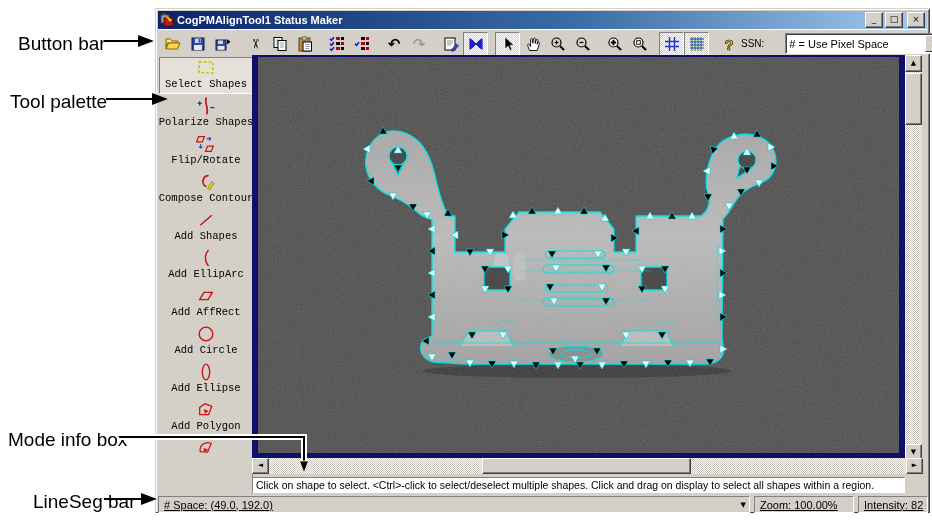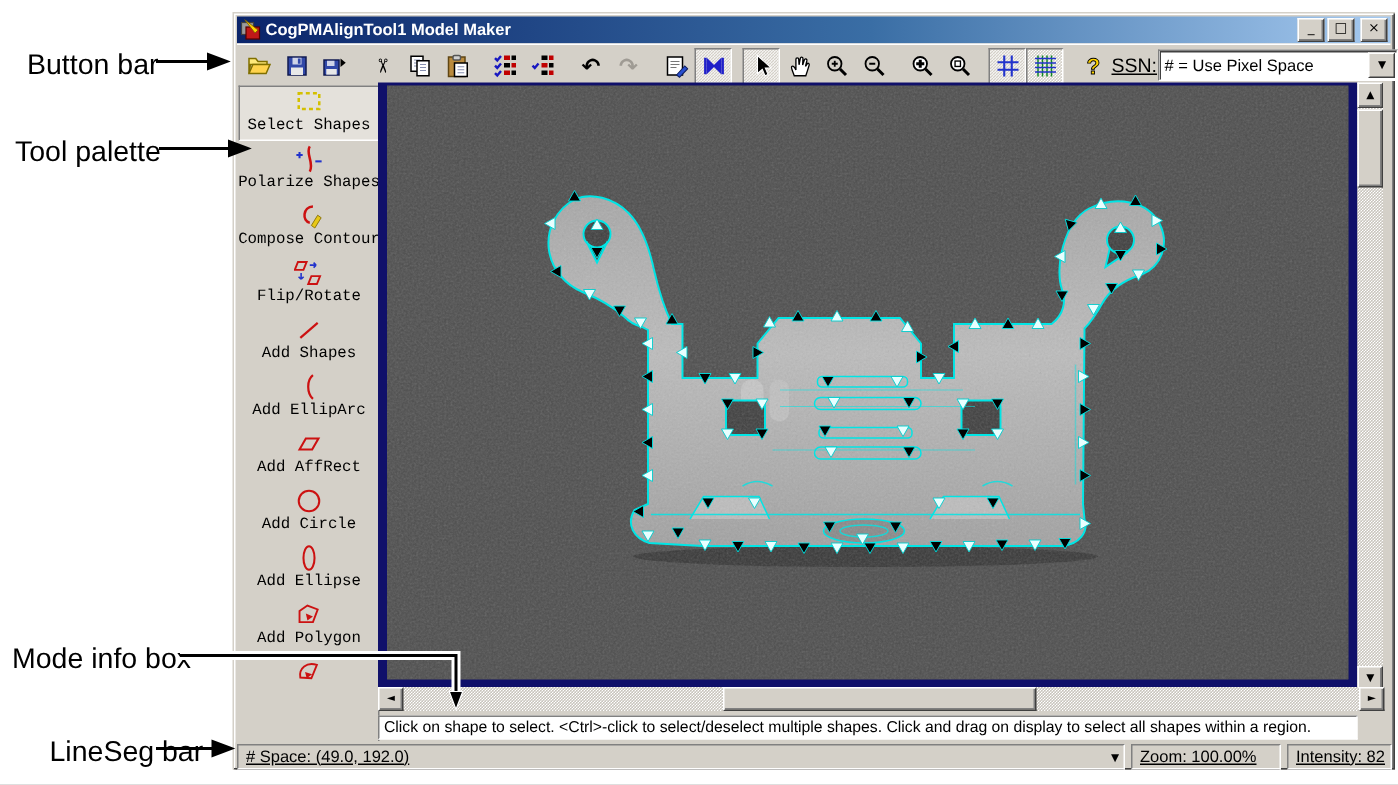--- a/index.html
+++ b/index.html
@@ -28,21 +28,21 @@
   .tb-btn{width:23px;height:22px;flex:0 0 auto;display:flex;align-items:center;justify-content:center;
           border:1px solid;border-color:#d4d0c8;}
   .tb-btn.gap{margin-left:7px;}
   .tb-btn.pressed{border-color:#808080 #fff #fff #808080;
      background-image:linear-gradient(45deg,#fff 25%,transparent 25%,transparent 75%,#fff 75%),
                       linear-gradient(45deg,#fff 25%,transparent 25%,transparent 75%,#fff 75%);
      background-size:2px 2px;background-position:0 0,1px 1px;}
   .tb-btn.disabled{opacity:.9;}
   .tb-btn svg{display:block;}
   #ssn-area{margin-left:auto;display:flex;align-items:center;margin-right:4px;}
-  #ssn-label{font-size:13px;color:#000;margin-right:1px;text-decoration:underline;}
+  #ssn-label{font-size:10px;color:#000;margin-right:21px;}
   #ssn-combo{width:158px;height:19px;background:#fff;border:1px solid;
              border-color:#808080 #fff #fff #808080;box-shadow:inset 1px 1px 0 #404040;
              display:flex;align-items:center;}
   #ssn-value{flex:1;font-size:11px;padding-left:3px;white-space:nowrap;overflow:hidden;}
   #ssn-drop{width:16px;height:15px;background:#d4d0c8;border:1px solid;
             border-color:#fff #404040 #404040 #fff;font-size:7px;text-align:center;line-height:14px;
             margin-right:1px;font-family:"DejaVu Sans",sans-serif;}
   
   #palette{position:absolute;left:3px;top:48px;width:94px;height:438px;background:#d4d0c8;
            border-right:1px solid #808080;overflow:hidden;}
@@ -95,21 +95,21 @@
   <div id="win">
 
     <div id="titlebar">
       <span style="width:14px;height:14px;">
         <svg width="14" height="14" viewBox="0 0 14 14">
           <rect x="1" y="2" width="8" height="8" fill="#9a9a9a" stroke="#404040" stroke-width="0.8"></rect>
           <rect x="4" y="5" width="9" height="8" fill="#c01818" stroke="#500" stroke-width="0.8"></rect>
           <path d="M3,0 L12,7 L10,9 Z" fill="#ffd400" stroke="#806000" stroke-width="0.6"></path>
         </svg>
       </span>
-      <span id="title-text">CogPMAlignTool1 Model Maker</span>
+      <span id="title-text">CogPMAlignTool1 Status Maker</span>
       <span class="cap-btn" id="btn-min">_</span>
       <span class="cap-btn" id="btn-max">□</span>
       <span class="cap-btn" id="btn-close">×</span>
     </div>
 
     <div id="toolbar">
       <span id="toolbar-buttons" style="display:flex;align-items:center;">
           <span class="tb-btn">
             <svg width="16" height="16" viewBox="0 0 16 16">
               <path d="M1,13 L1,3 h4.5 l1.5,2 h6 v2 h-11 z" fill="#ffe97a" stroke="#806f00"></path>
@@ -285,33 +285,33 @@
         <div class="pal-item">
           <div class="pal-icon"><svg width="20" height="20" viewBox="0 0 19 19">
               <path d="M1.5,7 h4 M3.5,5 v4" stroke="#2233cc" stroke-width="1.3"></path>
               <path d="M10,1.5 C7,6 13,12 10,17.5" fill="none" stroke="#cc1111" stroke-width="1.6"></path>
               <path d="M13.5,11 h4" stroke="#2233cc" stroke-width="1.3"></path>
             </svg></div>
           <div class="pal-label">Polarize Shapes</div>
         </div>
         <div class="pal-item">
           <div class="pal-icon"><svg width="20" height="20" viewBox="0 0 19 19">
-              <path d="M12,3.5 C5.5,3.5 5,13 10,13.7" fill="none" stroke="#cc1111" stroke-width="1.6"></path>
-              <path d="M11,15.5 l4,-6.5 l2.2,1.6 l-4,6.5 z" fill="#e8c816" stroke="#8a7208" stroke-width="0.6"></path>
-            </svg></div>
-          <div class="pal-label">Compose Contour</div>
-        </div>
-        <div class="pal-item">
-          <div class="pal-icon"><svg width="20" height="20" viewBox="0 0 19 19">
               <path d="M2.5,2.5 h5.5 l-2,5 h-5.5 z" fill="none" stroke="#cc1111" stroke-width="1.2"></path>
               <path d="M11,11.5 h5.5 l-2,5 h-5.5 z" fill="none" stroke="#cc1111" stroke-width="1.2"></path>
               <path d="M10,4.5 h4 m0,0 l-1.6,-1.6 m1.6,1.6 l-1.6,1.6" stroke="#2233cc" fill="none"></path>
               <path d="M4.5,9.5 v4 m0,0 l-1.6,-1.6 m1.6,1.6 l1.6,-1.6" stroke="#2233cc" fill="none"></path>
             </svg></div>
           <div class="pal-label">Flip/Rotate</div>
+        </div>
+        <div class="pal-item">
+          <div class="pal-icon"><svg width="20" height="20" viewBox="0 0 19 19">
+              <path d="M12,3.5 C5.5,3.5 5,13 10,13.7" fill="none" stroke="#cc1111" stroke-width="1.6"></path>
+              <path d="M11,15.5 l4,-6.5 l2.2,1.6 l-4,6.5 z" fill="#e8c816" stroke="#8a7208" stroke-width="0.6"></path>
+            </svg></div>
+          <div class="pal-label">Compose Contour</div>
         </div>
         <div class="pal-item">
           <div class="pal-icon"><svg width="20" height="20" viewBox="0 0 19 19">
               <path d="M4,14.5 L15,5" stroke="#cc1111" stroke-width="1.4"></path>
             </svg></div>
           <div class="pal-label">Add Shapes</div>
         </div>
         <div class="pal-item">
           <div class="pal-icon"><svg width="20" height="20" viewBox="0 0 19 19">
               <path d="M12,2 C8,5 8,13.5 12,17" fill="none" stroke="#cc1111" stroke-width="1.4"></path>

